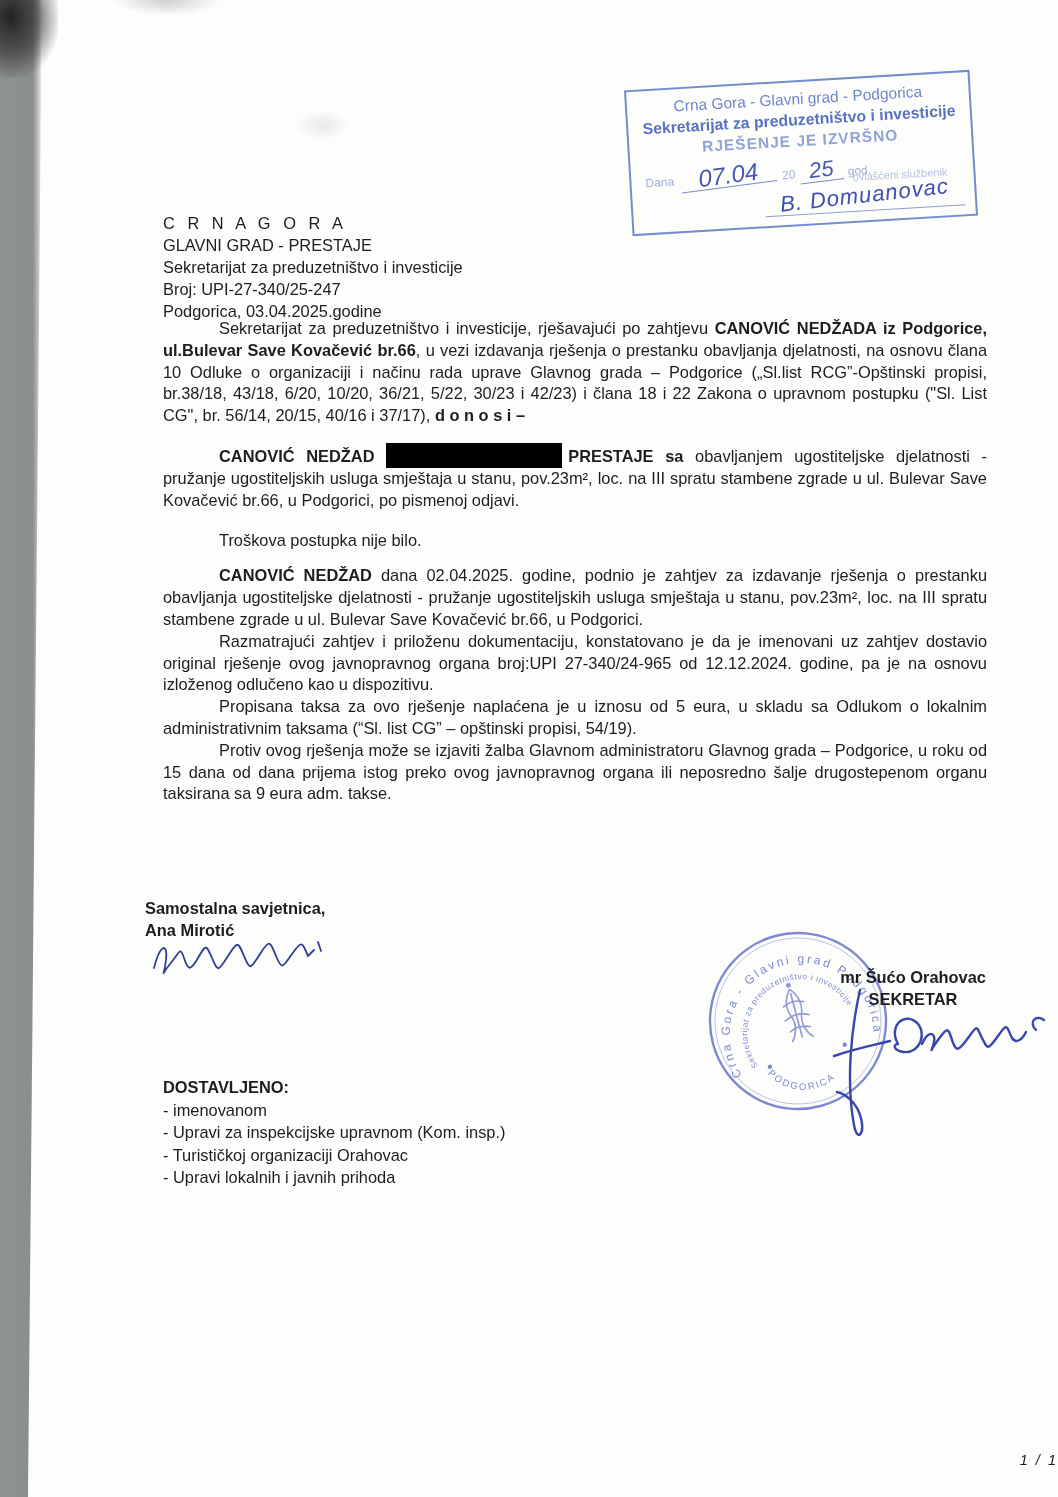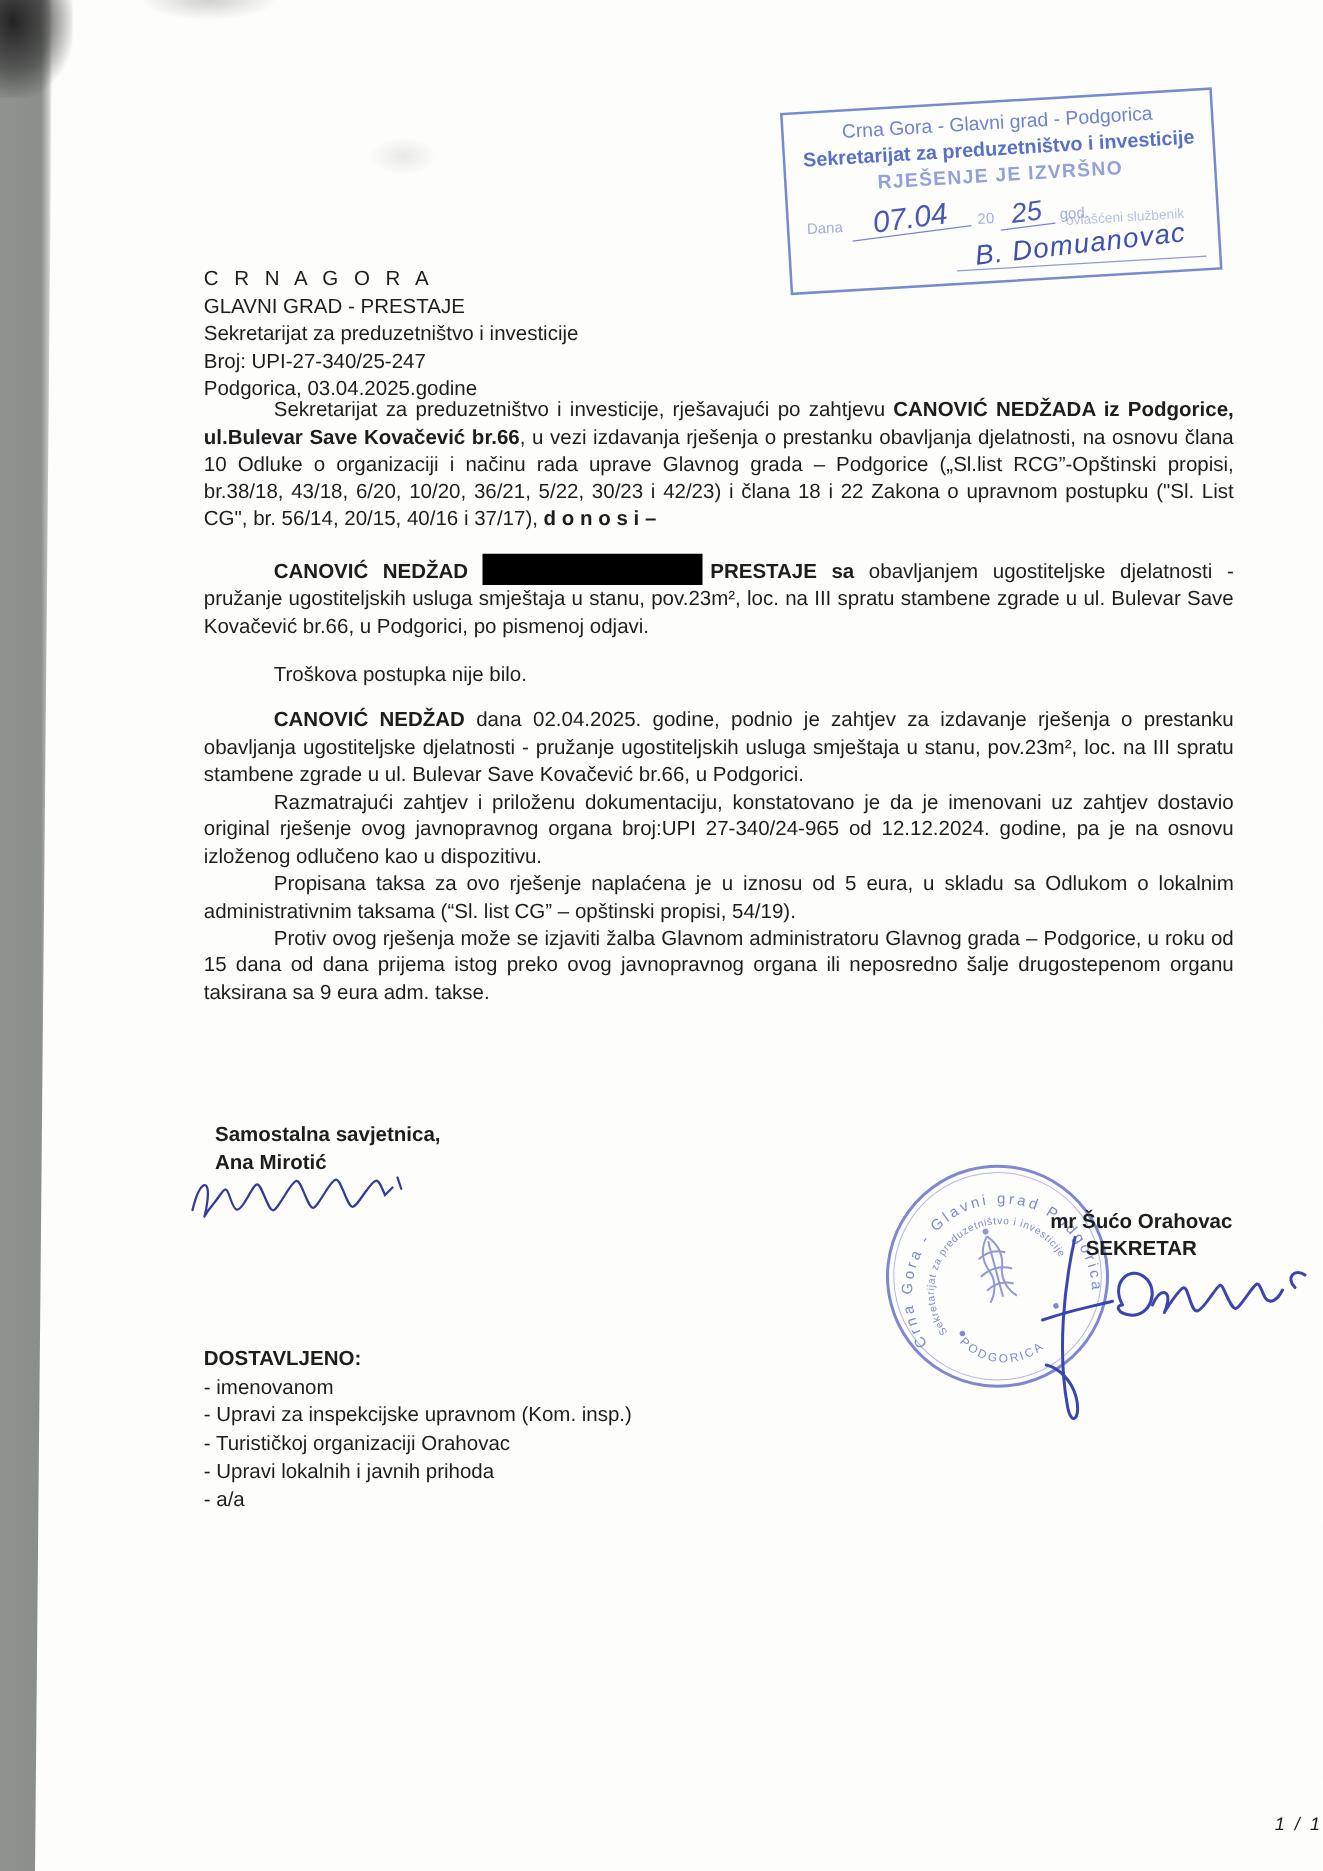--- a/index.html
+++ b/index.html
@@ -72,21 +72,21 @@
     font-style:italic;color:#3f4fb0;display:inline-block;transform:rotate(-4deg);
   }
   .hw-date{font-size:24px;padding:0 18px;margin:0 6px;line-height:22px;}
   .hw-year{font-size:22px;padding:0 10px;margin:0 4px;line-height:22px;}
   .s-offrow{position:absolute;right:26px;top:92px;font-size:11px;opacity:.4;}
   .s-signrow{position:absolute;right:10px;top:102px;width:200px;text-align:center;
     border-bottom:1.4px solid rgba(70,90,185,.6);}
   .hw-sign{font-size:22px;letter-spacing:1px;transform:rotate(-3deg);line-height:30px;}
 
   
-  .signer{position:absolute;left:172px;top:897px;font-size:16.4px;line-height:22px;font-weight:bold;}
+  .signer{position:absolute;left:145px;top:897px;font-size:16.4px;line-height:22px;font-weight:bold;}
   .sig-ana{position:absolute;left:150px;top:932px;}
   .secretary{position:absolute;left:818px;top:966px;width:190px;text-align:center;
     font-size:16.4px;line-height:22px;font-weight:bold;}
   .stamp-round{position:absolute;left:703px;top:926px;}
   .sig-orahovac{position:absolute;left:828px;top:982px;}
 
   
   .delivery{position:absolute;left:163px;top:1076px;font-size:16.4px;line-height:22.5px;}
   .delivery .head{font-weight:bold;}
 
@@ -201,18 +201,17 @@
       <path d="M208 48 C200 40 208 32 216 38"></path>
     </g>
   </svg>
 
   <div class="delivery">
     <div class="head">DOSTAVLJENO:</div>
     <div>- imenovanom</div>
     <div>- Upravi za inspekcijske upravnom (Kom. insp.)</div>
     <div>- Turističkoj organizaciji Orahovac</div>
     <div>- Upravi lokalnih i javnih prihoda</div>
-    <div>- a/a</div>
   </div>
 
   <div class="footer">1 / 1</div>
 
 </div>
 
 </body></html>

